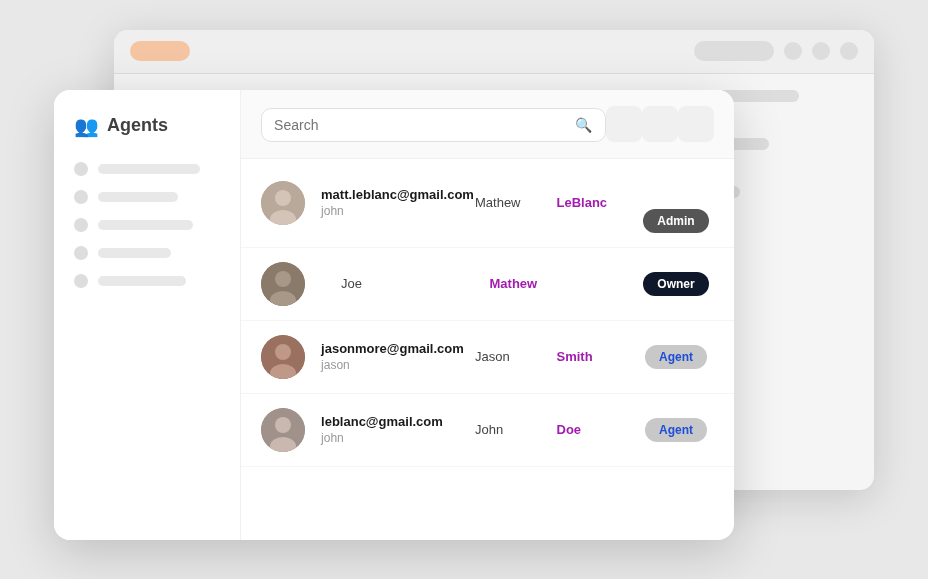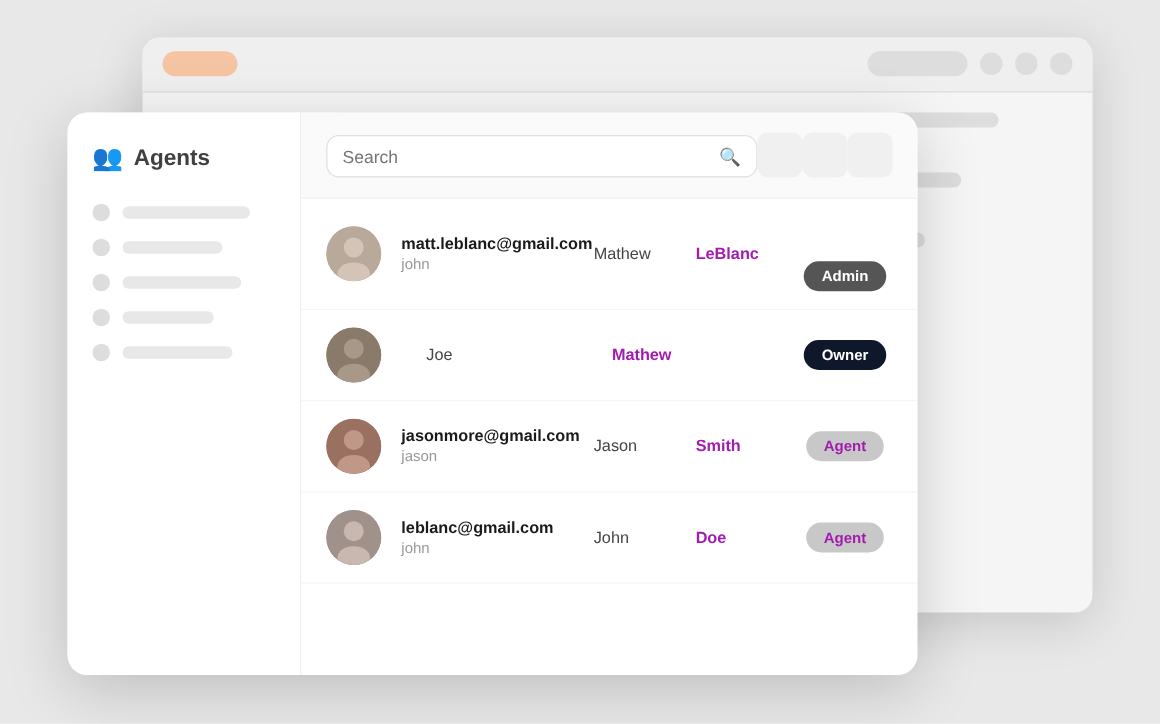--- a/index.html
+++ b/index.html
@@ -310,21 +310,21 @@
       margin-top: 36px;
     }
 
     .badge-owner {
       background: #0f172a;
       color: #fff;
     }
 
     .badge-agent {
       background: #c8c8c8;
-      color: #a21caf;
+      color: #1d4ed8;
     }
 
     
     .avatar-1 { background: #b8a99a; }
     .avatar-2 { background: #8a7a6a; }
     .avatar-3 { background: #9a7060; }
     .avatar-4 { background: #a0928a; }
   </style>
 </head>
 <body>

